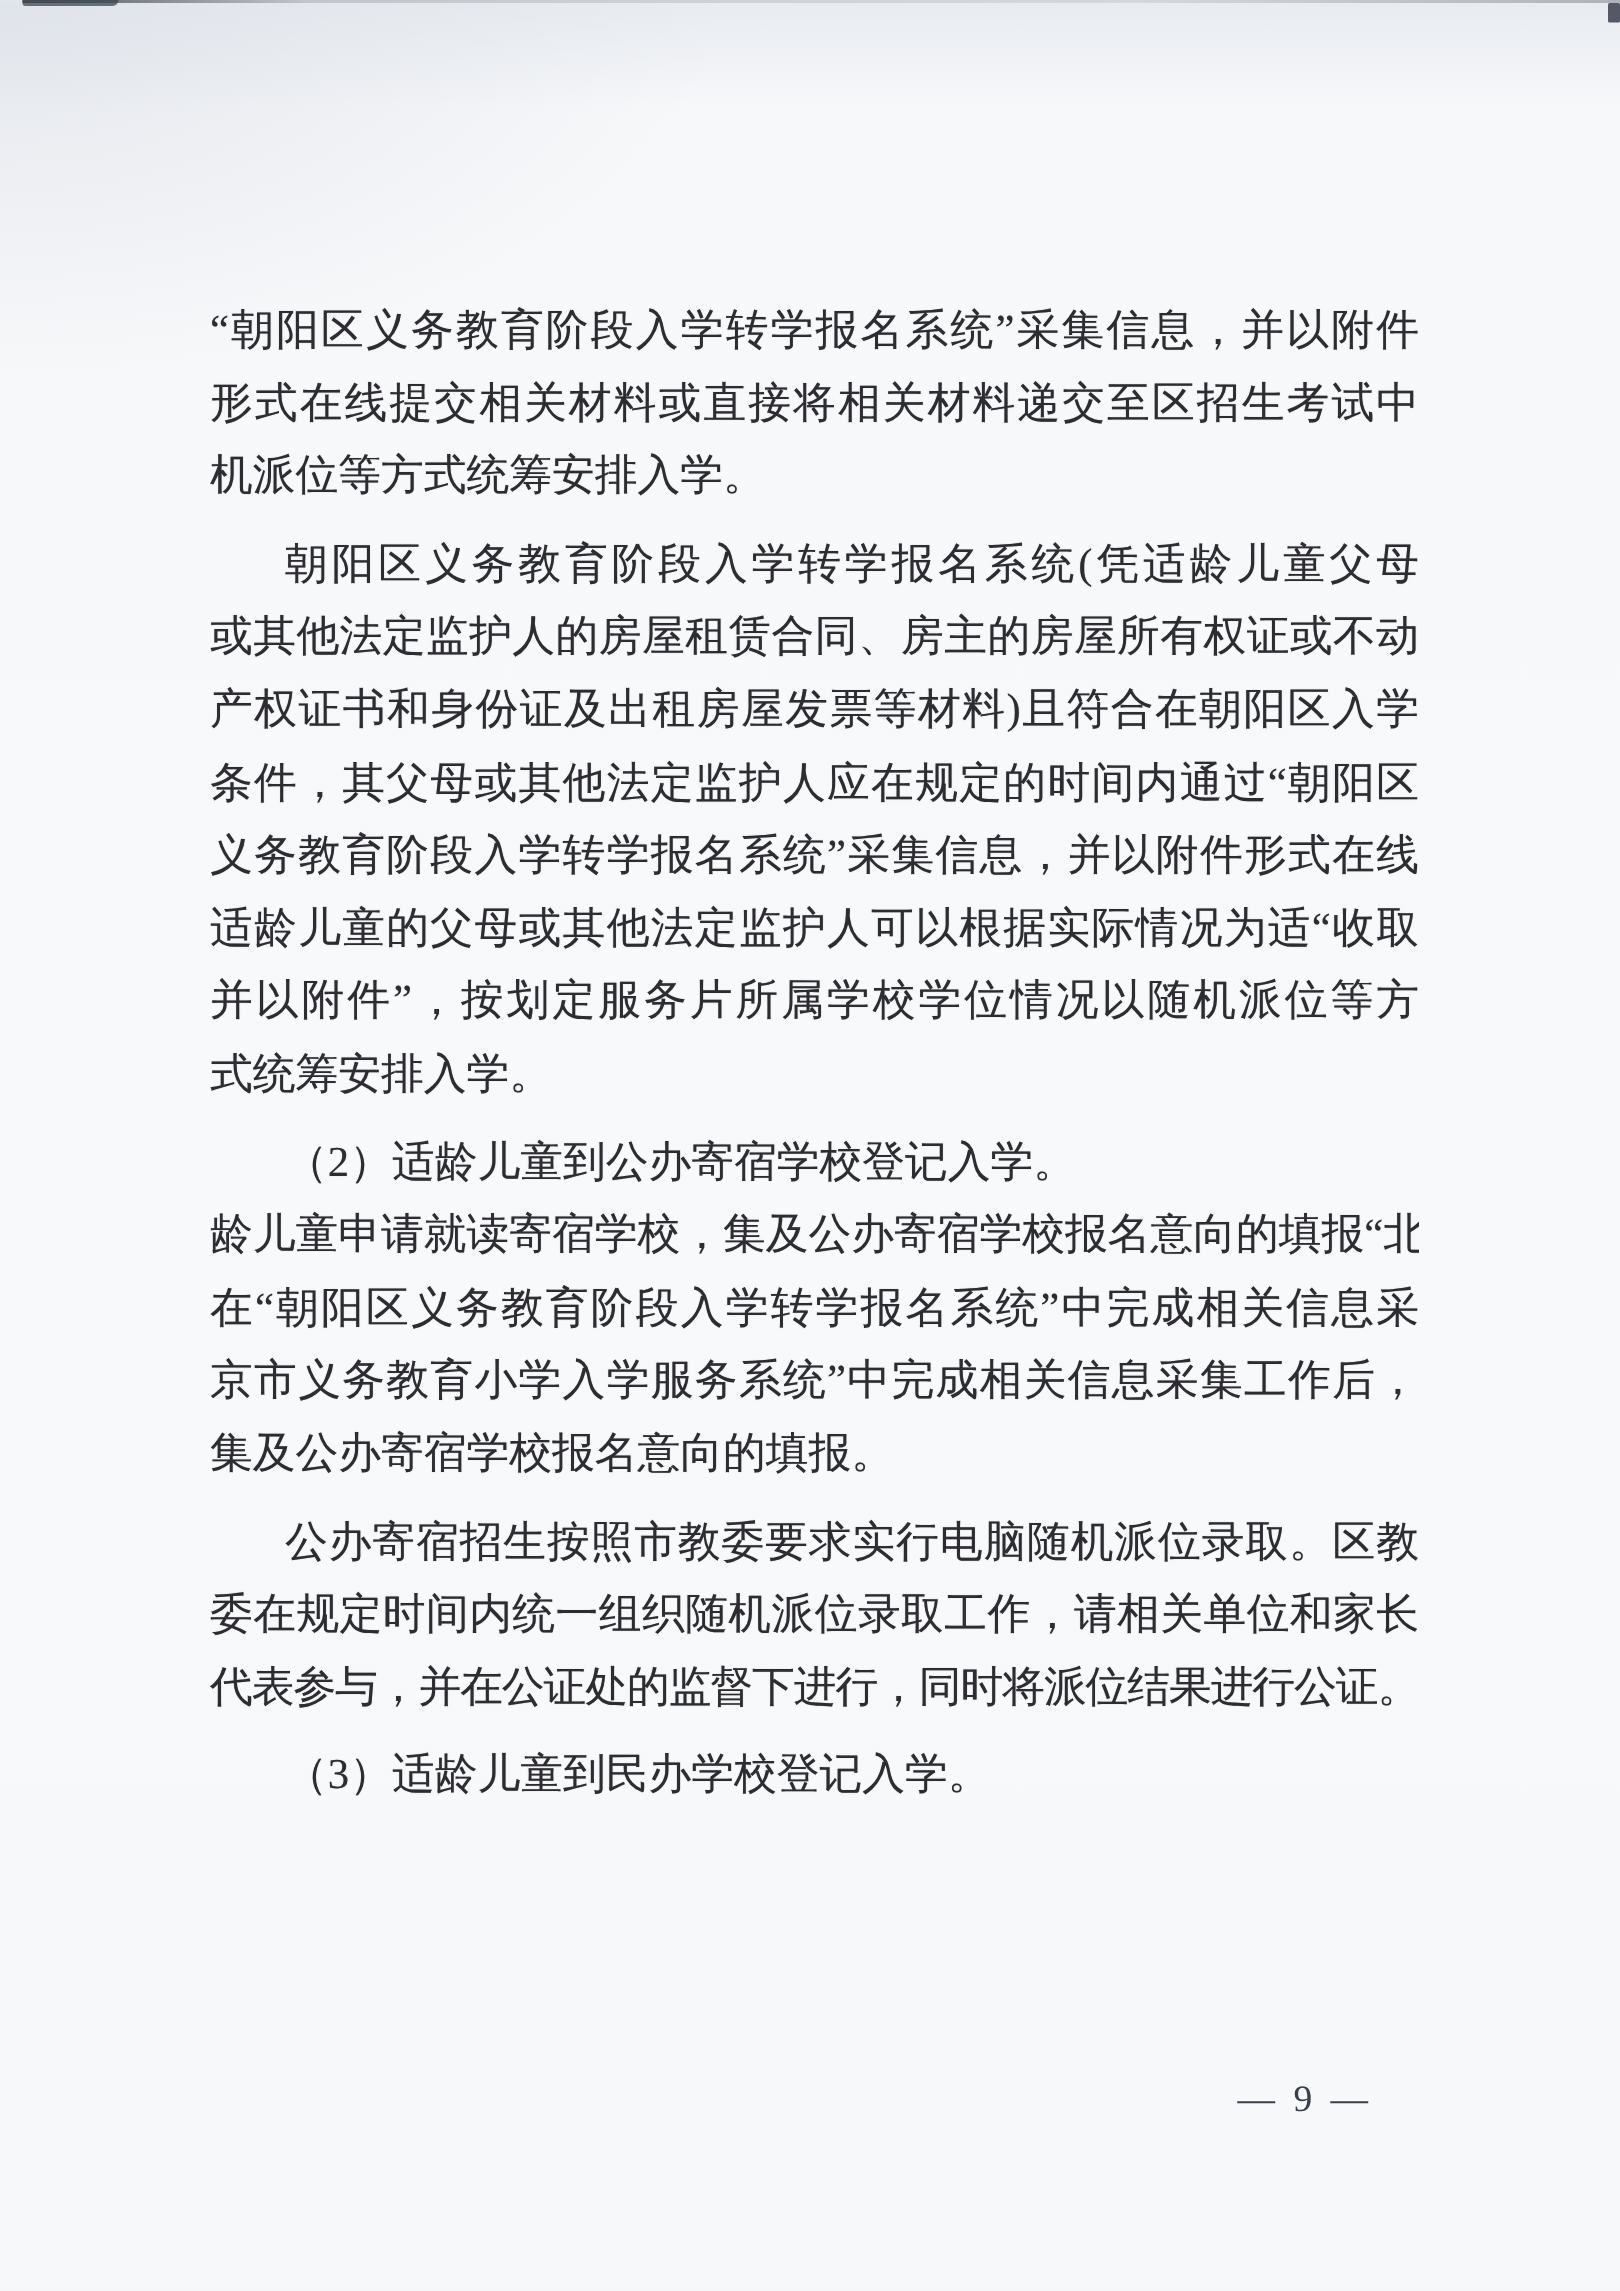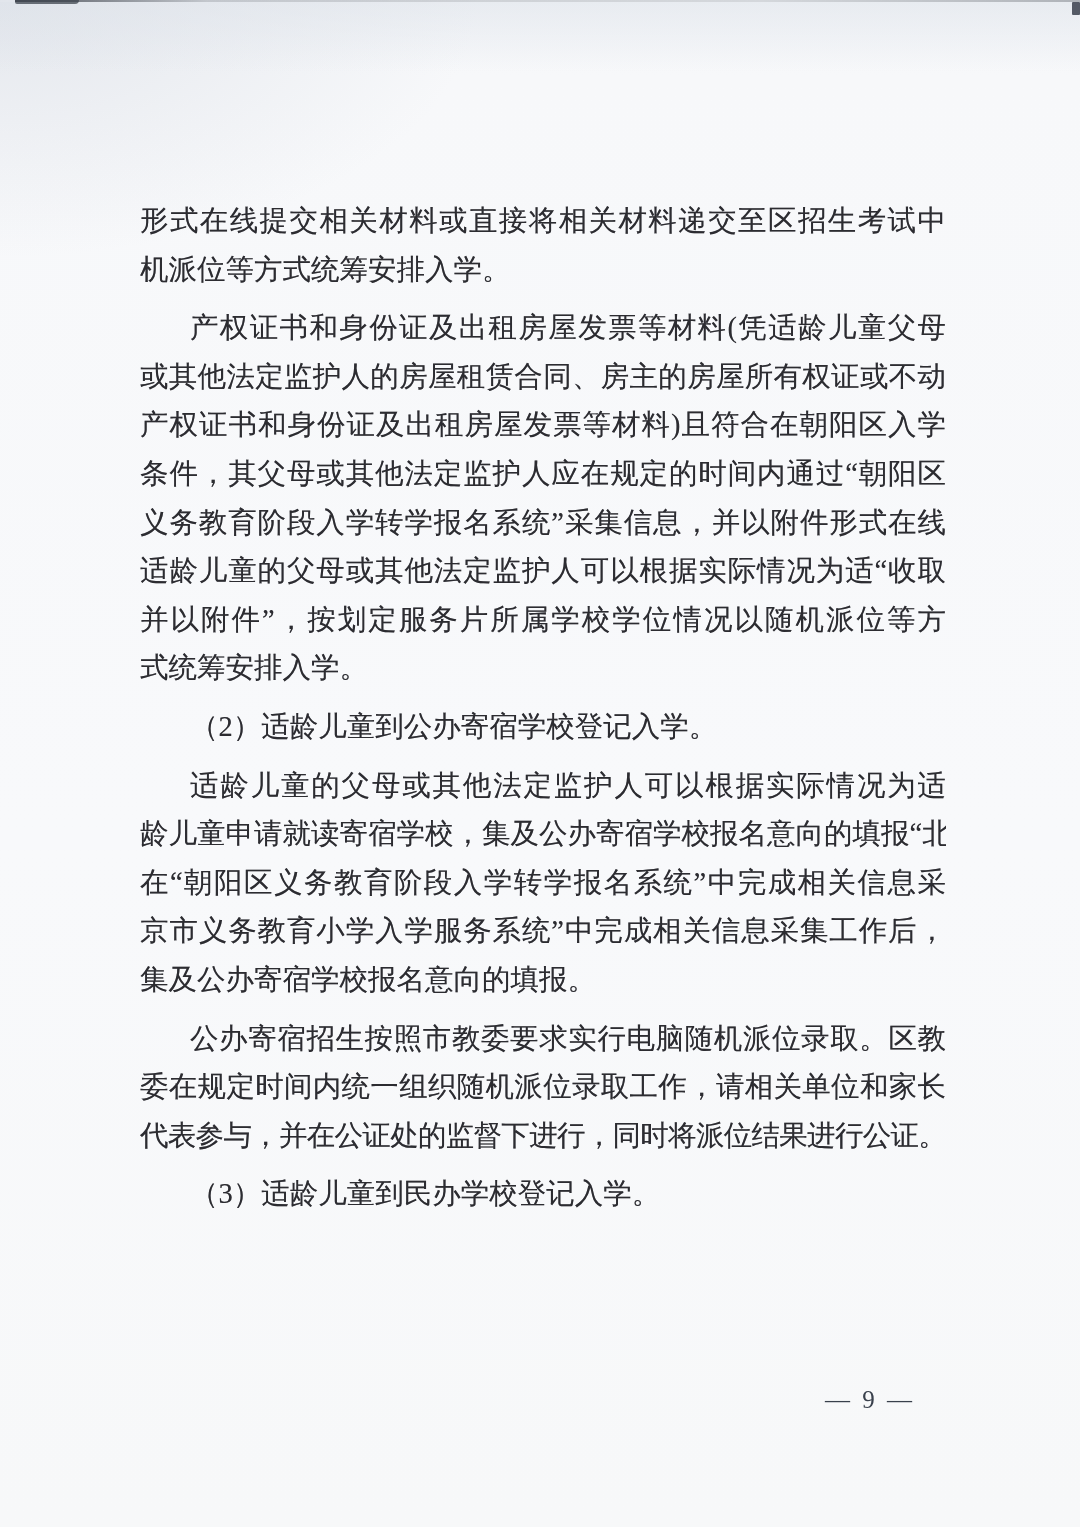--- a/index.html
+++ b/index.html
@@ -85,32 +85,32 @@
 
 <div class="page">
 
   <div class="corner-shade"></div>
   <div class="top-wash"></div>
   <div class="scan-edge-top"></div>
   <div class="scan-edge-wedge"></div>
   <div class="scan-mark-topright"></div>
 
   <div class="textblock">
+    <div class="line">“朝阳区义务教育阶段入学转学报名系统”采集信息，并以附件</div>
     <div class="line">形式在线提交相关材料或直接将相关材料递交至区招生考试中</div>
     <div class="line end">机派位等方式统筹安排入学。</div>
-    <div class="line pstart">产权证书和身份证及出租房屋发票等材料(凭适龄儿童父母</div>
+    <div class="line pstart">朝阳区义务教育阶段入学转学报名系统(凭适龄儿童父母</div>
     <div class="line">或其他法定监护人的房屋租赁合同、房主的房屋所有权证或不动</div>
     <div class="line">产权证书和身份证及出租房屋发票等材料)且符合在朝阳区入学</div>
     <div class="line">条件，其父母或其他法定监护人应在规定的时间内通过“朝阳区</div>
     <div class="line">义务教育阶段入学转学报名系统”采集信息，并以附件形式在线</div>
     <div class="line">适龄儿童的父母或其他法定监护人可以根据实际情况为适“收取</div>
     <div class="line">并以附件”，按划定服务片所属学校学位情况以随机派位等方</div>
     <div class="line end">式统筹安排入学。</div>
     <div class="line pstart end">（2）适龄儿童到公办寄宿学校登记入学。</div>
-    <div class="line pstart">适龄儿童的父母或其他法定监护人可以根据实际情况为适</div>
     <div class="line">龄儿童申请就读寄宿学校，集及公办寄宿学校报名意向的填报“北</div>
     <div class="line">在“朝阳区义务教育阶段入学转学报名系统”中完成相关信息采</div>
     <div class="line">京市义务教育小学入学服务系统”中完成相关信息采集工作后，</div>
     <div class="line end">集及公办寄宿学校报名意向的填报。</div>
     <div class="line pstart">公办寄宿招生按照市教委要求实行电脑随机派位录取。区教</div>
     <div class="line">委在规定时间内统一组织随机派位录取工作，请相关单位和家长</div>
     <div class="line tight">代表参与，并在公证处的监督下进行，同时将派位结果进行公证。</div>
     <div class="line pstart end">（3）适龄儿童到民办学校登记入学。</div>
   </div>
 

